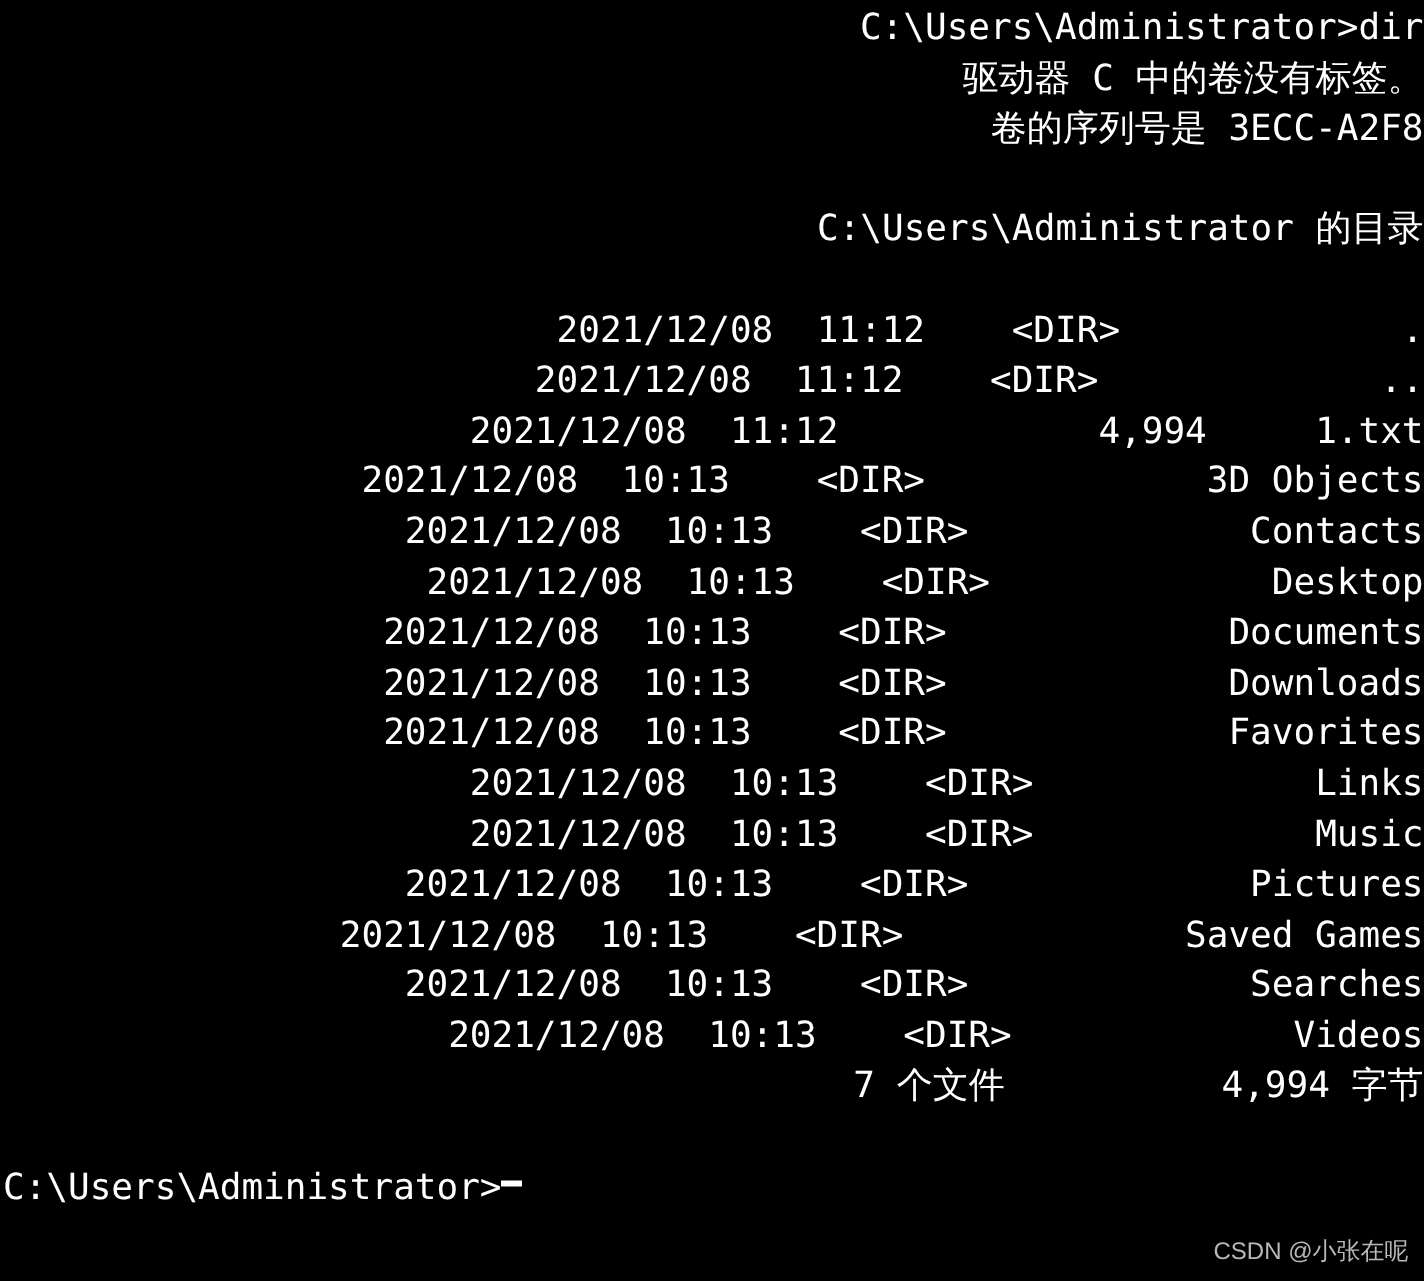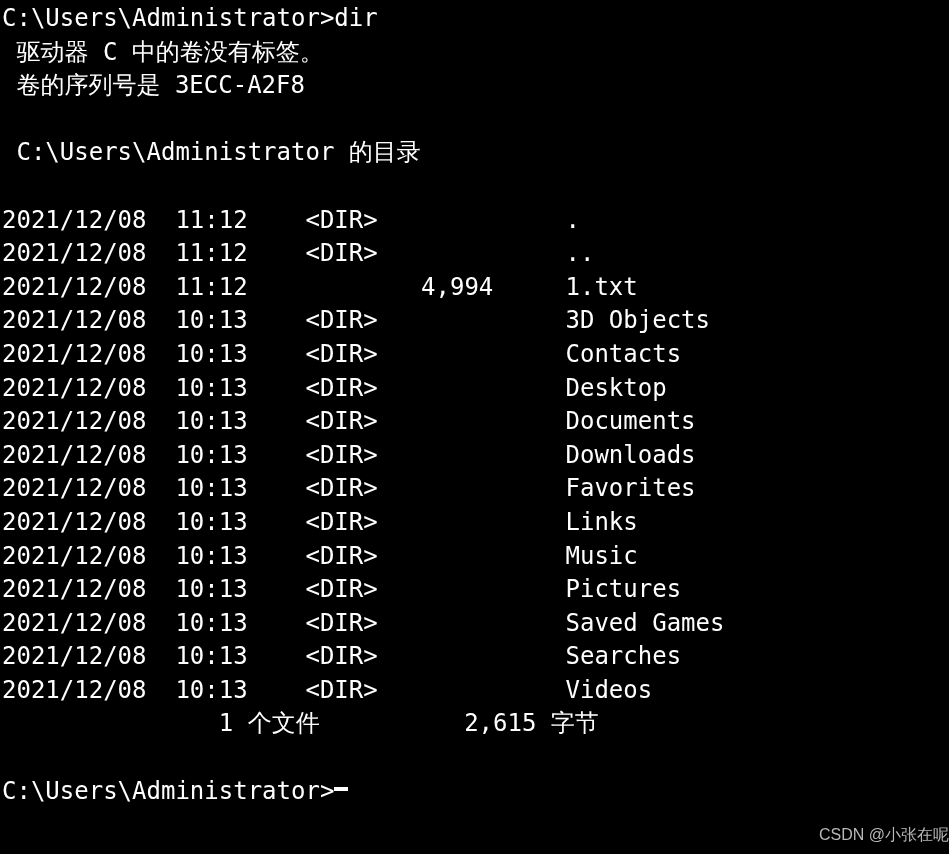--- a/index.html
+++ b/index.html
@@ -1,18 +1,19 @@
 <!DOCTYPE html>
 <html><head>
   <meta charset="utf-8">
   <style>
     * {
       margin: 0;
       padding: 0;
       box-sizing: border-box;
+      text-align: right;
     }
     body {
       background-color: #000000;
       color: #ffffff;
       font-family: "SimSun", "宋体", "Consolas", monospace;
       font-size: 24px;
       line-height: 1.4;
       padding: 0;
       width: 949px;
       height: 854px;
@@ -33,21 +34,21 @@
       height: 4px;
       background-color: #ffffff;
       margin-left: 0px;
       vertical-align: bottom;
       position: relative;
       top: -2px;
     }
     .watermark {
       position: absolute;
       bottom: 8px;
-      right: 0;
+      right: 10px;
       color: #b8b8b8;
       font-size: 16px;
       font-family: sans-serif;
     }
   </style>
 </head>
 <body>
 
 <div class="terminal"><span>C:\Users\Administrator&gt;</span><span>dir</span>
 <span> 驱动器 C 中的卷没有标签。</span>
@@ -62,16 +63,16 @@
 2021/12/08  10:13    &lt;DIR&gt;             Contacts
 2021/12/08  10:13    &lt;DIR&gt;             Desktop
 2021/12/08  10:13    &lt;DIR&gt;             Documents
 2021/12/08  10:13    &lt;DIR&gt;             Downloads
 2021/12/08  10:13    &lt;DIR&gt;             Favorites
 2021/12/08  10:13    &lt;DIR&gt;             Links
 2021/12/08  10:13    &lt;DIR&gt;             Music
 2021/12/08  10:13    &lt;DIR&gt;             Pictures
 2021/12/08  10:13    &lt;DIR&gt;             Saved Games
 2021/12/08  10:13    &lt;DIR&gt;             Searches
-2021/12/08  10:13    &lt;DIR&gt;             Videos</div><div id="summary-files">               1 个文件          2,615 字节</div>
+2021/12/08  10:13    &lt;DIR&gt;             Videos</div><div id="summary-files">               7 个文件          4,994 字节</div>
 <span class="prompt-line"><span>C:\Users\Administrator&gt;</span><span class="cursor"></span></span></div>
 
 <div class="watermark">CSDN @小张在呢</div>
 
 </body></html>

